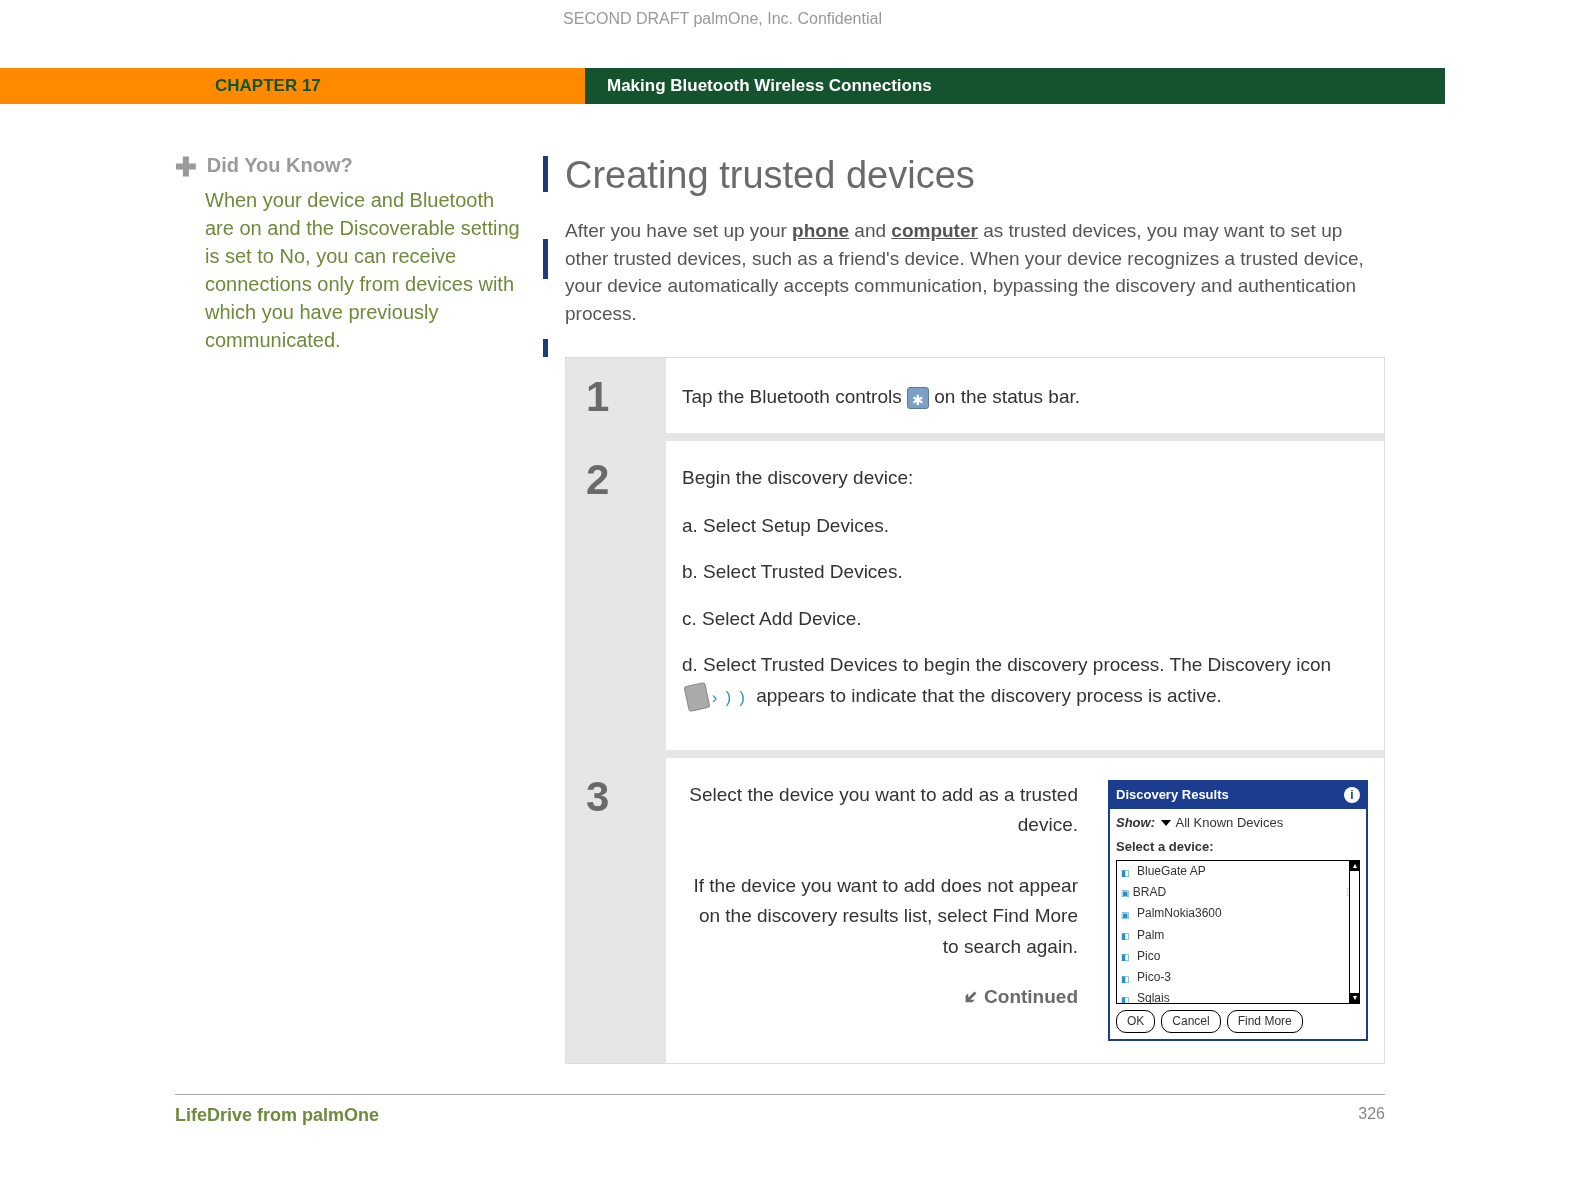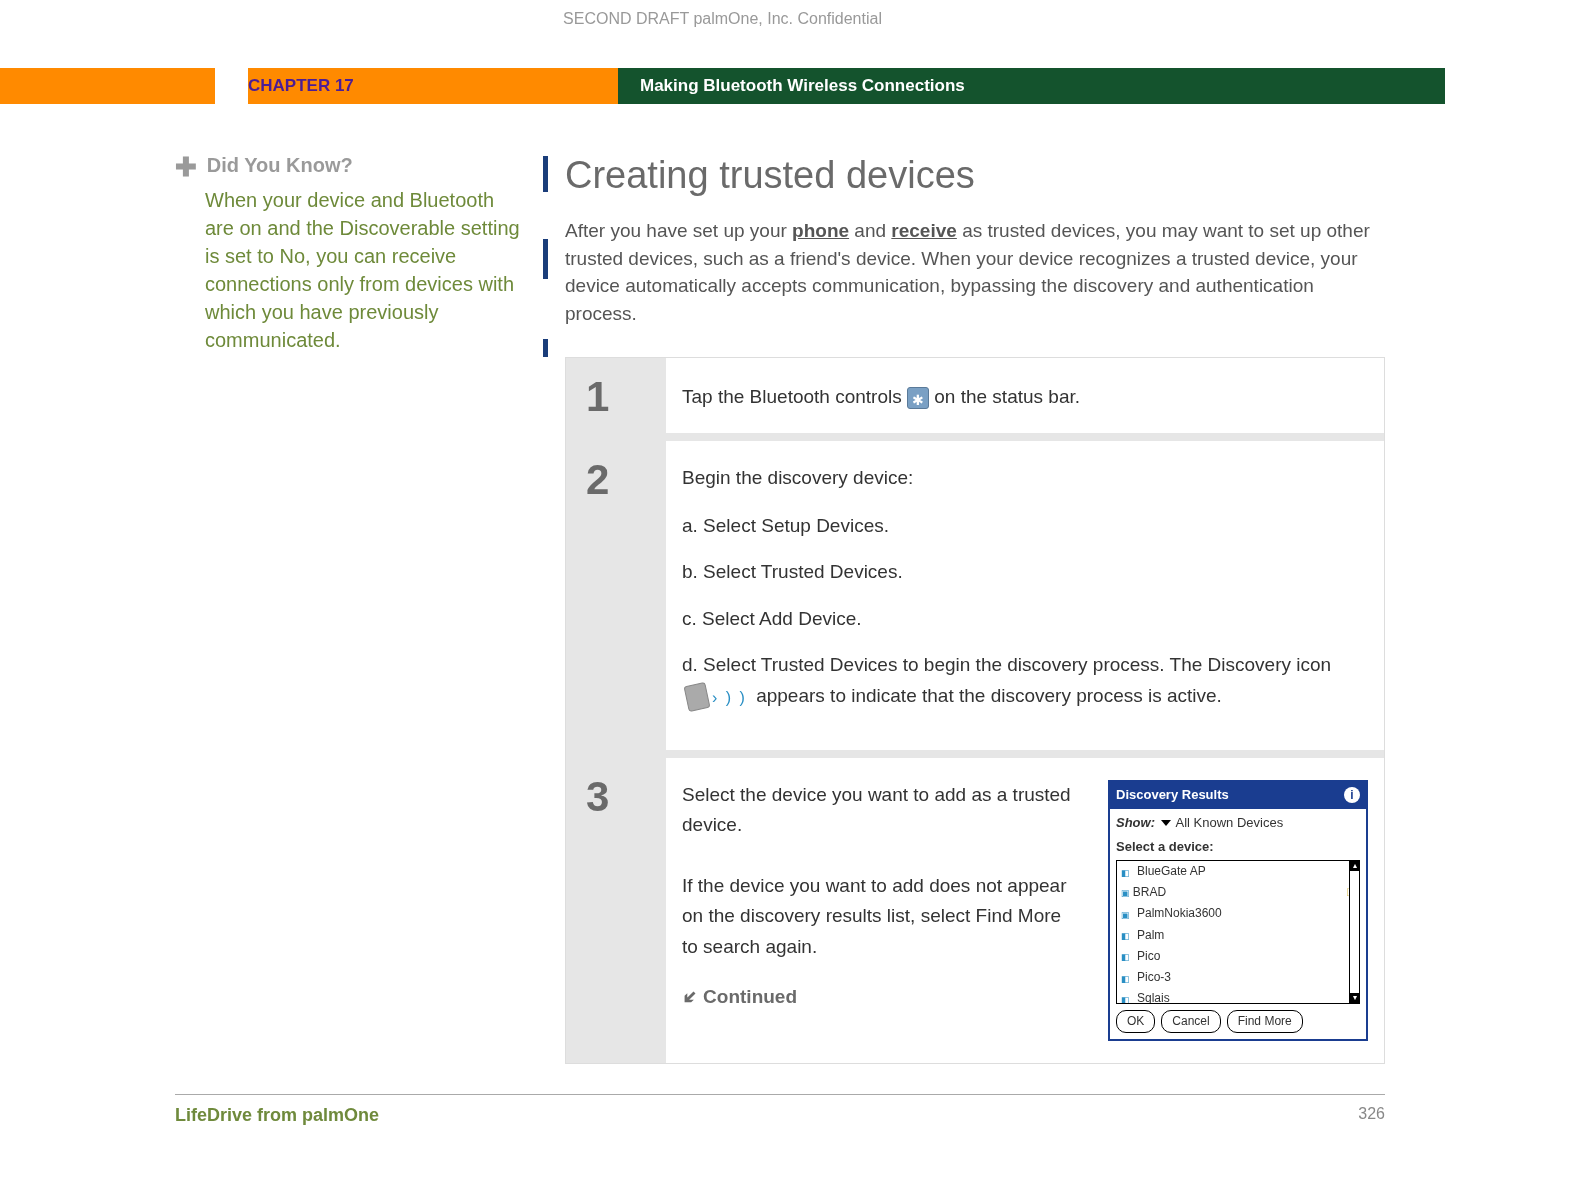--- a/index.html
+++ b/index.html
@@ -4,21 +4,21 @@
   <style>
     * { margin: 0; padding: 0; box-sizing: border-box; }
     body { font-family: Arial, Helvetica, sans-serif; background: #fff; color: #000; width: 1579px; }
     
     .page { width: 1445px; position: relative; padding-bottom: 40px; }
     
     .header-confidential { text-align: center; color: #999; font-size: 16px; padding: 10px 0 40px; }
     
     .chapter-bar { display: flex; height: 36px; margin-bottom: 50px; }
     .chapter-bar-left { width: 215px; background: #ff8a00; }
-    .chapter-bar-mid { width: 370px; background: #ff8a00; color: #4c1d95; font-weight: bold; font-size: 17px; display: flex; align-items: center; padding-left: 0; margin-left: 33px; }
+    .chapter-bar-mid { width: 370px; background: #ff8a00; color: #14532d; font-weight: bold; font-size: 17px; display: flex; align-items: center; padding-left: 0; }
     .chapter-bar-right { flex: 1; background: #14532d; color: #fff; font-weight: bold; font-size: 17px; display: flex; align-items: center; padding-left: 22px; }
     
     .body { display: flex; padding: 0 60px 0 175px; }
     
     .sidebar { width: 390px; flex-shrink: 0; padding-right: 40px; }
     .dyk { }
     .dyk-header { display: flex; align-items: flex-start; gap: 10px; margin-bottom: 6px; }
     .plus-icon { color: #9a9a9a; font-size: 26px; font-weight: bold; line-height: 1; }
     .dyk-title { color: #9a9a9a; font-weight: bold; font-size: 20px; }
     .dyk-body { color: #6e8a3a; font-size: 20px; line-height: 1.4; margin-left: 30px; }
@@ -45,21 +45,21 @@
     .step-content .substeps li { list-style: none; margin-bottom: 16px; }
     
     .bt-icon { display: inline-block; width: 22px; height: 22px; background: #7aa0c4; border: 1px solid #5a7a99; border-radius: 3px; vertical-align: middle; position: relative; }
     .bt-icon::after { content: "✱"; color: #fff; font-size: 14px; position: absolute; top: 1px; left: 4px; }
     
     .discovery-icon { display: inline-block; vertical-align: middle; margin: 0 4px; }
     .discovery-icon-dev { display: inline-block; width: 22px; height: 26px; background: #aaa; border-radius: 3px; vertical-align: middle; transform: rotate(-12deg); border: 1px solid #888; }
     .discovery-icon-waves { color: #2a8fc4; font-size: 16px; letter-spacing: 2px; vertical-align: middle; margin-left: 4px; }
     
     .step3-flex { display: flex; gap: 30px; }
-    .step3-text { flex: 1; }
+    .step3-text { flex: 1; text-align: right; }
     .continued { color: #6a6a6a; font-weight: bold; margin-top: 20px; }
     .continued-arrow { display: inline-block; transform: rotate(135deg); font-size: 18px; margin-right: 6px; }
     
     
     .palm-screen { width: 260px; border: 2px solid #1a3d90; background: #fff; font-family: Arial; font-size: 13px; flex-shrink: 0; }
     .ps-title { background: #1a3d90; color: #fff; font-weight: bold; padding: 3px 6px; display: flex; justify-content: space-between; align-items: center; }
     .ps-title-info { width: 16px; height: 16px; background: #fff; color: #1a3d90; border-radius: 50%; text-align: center; font-weight: bold; font-size: 12px; line-height: 16px; }
     .ps-body { padding: 4px 6px 6px; }
     .ps-show { font-size: 13px; margin-bottom: 4px; }
     .ps-show b { font-weight: bold; font-style: italic; }
@@ -103,21 +103,21 @@
     </aside>
 
     <main class="main">
       <div class="revision-bar rb1"></div>
       <div class="revision-bar rb2"></div>
       <div class="revision-bar rb3"></div>
 
       <h1 class="main-title">Creating trusted devices</h1>
 
       <p class="intro">
-        <span>After you have set up your </span><a href="#">phone</a><span> and </span><a href="#">receive</a><span> as trusted devices, you may want to set up other trusted devices, such as a friend's device. When your device recognizes a trusted device, your device automatically accepts communication, bypassing the discovery and authentication process.</span>
+        <span>After you have set up your </span><a href="#">phone</a><span> and </span><a href="#">computer</a><span> as trusted devices, you may want to set up other trusted devices, such as a friend's device. When your device recognizes a trusted device, your device automatically accepts communication, bypassing the discovery and authentication process.</span>
       </p>
 
       <div class="steps">
 
         <div class="step">
           <div class="step-num"><span>1</span></div>
           <div class="step-content first">
             <span>Tap the Bluetooth controls </span>
             <span class="bt-icon"></span>
             <span> on the status bar.</span>

